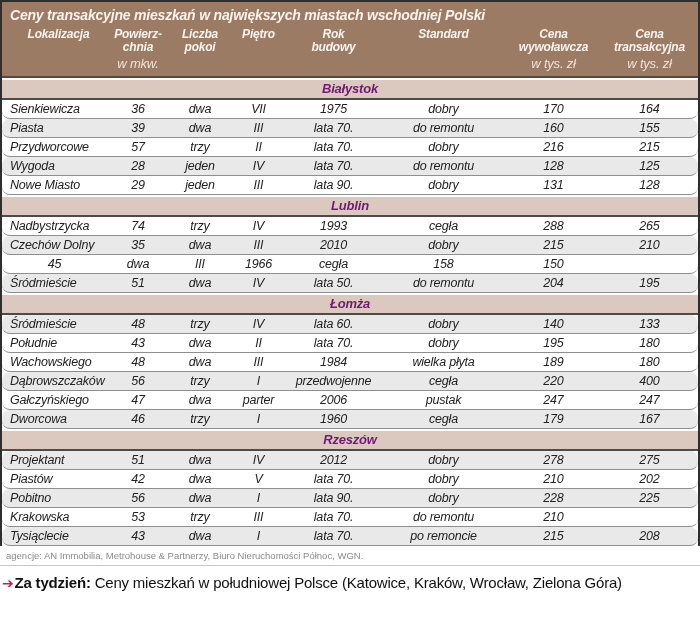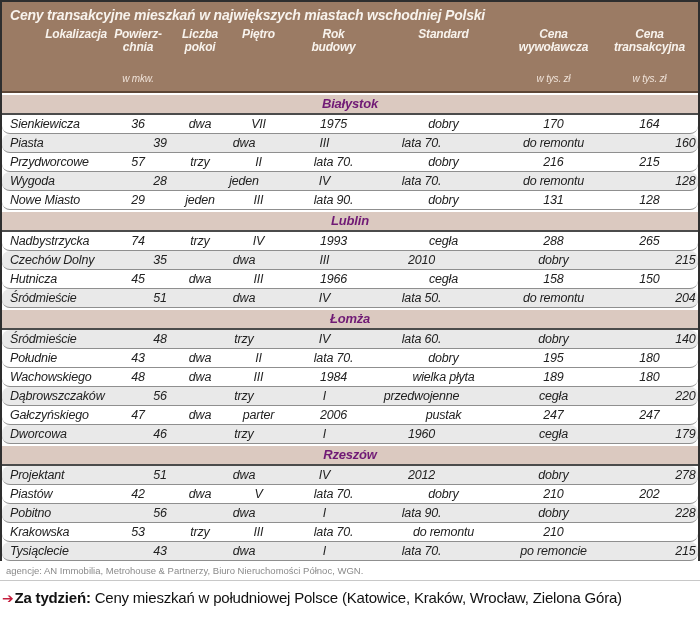--- a/index.html
+++ b/index.html
@@ -37,44 +37,44 @@
     display: grid;
     grid-template-columns: 105px 62px 62px 55px 95px 125px 95px 1fr;
     padding: 3px 0 6px 0;
     border-bottom: 2px solid #5d4636;
   }
   .col-h {
     display: flex; flex-direction: column; align-items: center;
     color: #f8f3ed; font-size: 12px; font-weight: bold;
     line-height: 13px; text-align: center; letter-spacing: -0.2px;
   }
-  .col-h.left { align-items: flex-end; padding-left: 8px; }
+  .col-h.left { align-items: center; padding-left: 8px; }
   .col-h span:empty { display: none; }
   .hsub {
-    font-weight: normal; font-size: 10px; color: #efe2d8; margin-top: 18px;
+    font-weight: normal; font-size: 13px; color: #efe2d8; margin-top: 3px;
   }
 
   
   .band {
     background: #dbc9c0;
     border-top: 2px solid #ffffff;
     border-bottom: 2px solid #4b4b4b;
     text-align: center;
     font-size: 13px; font-weight: bold; color: #701a75;
     height: 22px; line-height: 18px; letter-spacing: -0.2px;
   }
   .row {
     display: grid;
     grid-template-columns: 105px 62px 62px 55px 95px 125px 95px 1fr;
     height: 19px;
     border-bottom: 1px solid #8f8f8f;
     font-size: 12.5px; color: #222; letter-spacing: -0.2px; border-radius: 8px;
   }
   .row.white { background: #ffffff; }
-  .row.gray  { background: #e9e9e9; gap: 22px; }
+  .row.gray  { background: #e9e9e9; }
   .cell {
     display: flex; align-items: center; justify-content: center;
     line-height: 20px; white-space: nowrap; overflow: hidden;
   }
   .cell.loc { justify-content: flex-start; padding-left: 8px; }
 
   
   .agencies {
     font-size: 9.5px; color: #8a8a8a;
     padding: 4px 2px 4px 6px; letter-spacing: 0;
@@ -204,21 +204,20 @@
           <div class="cell loc">Czechów Dolny</div>
           <div class="cell">35</div>
           <div class="cell">dwa</div>
           <div class="cell">III</div>
           <div class="cell">2010</div>
           <div class="cell">dobry</div>
           <div class="cell">215</div>
           <div class="cell">210</div>
         </div>
         <div class="row white">
-          <div class="cell loc">Hutnicza</div>
           <div class="cell">45</div>
           <div class="cell">dwa</div>
           <div class="cell">III</div>
           <div class="cell">1966</div>
           <div class="cell">cegła</div>
           <div class="cell">158</div>
           <div class="cell">150</div>
         </div>
         <div class="row gray">
           <div class="cell loc">Śródmieście</div>

